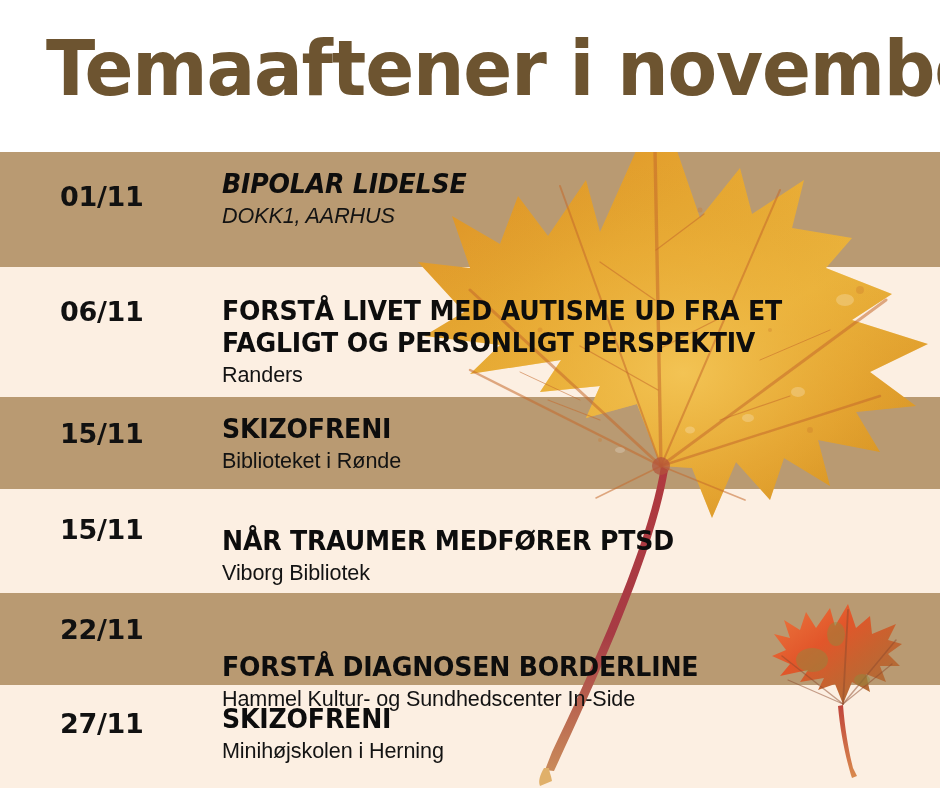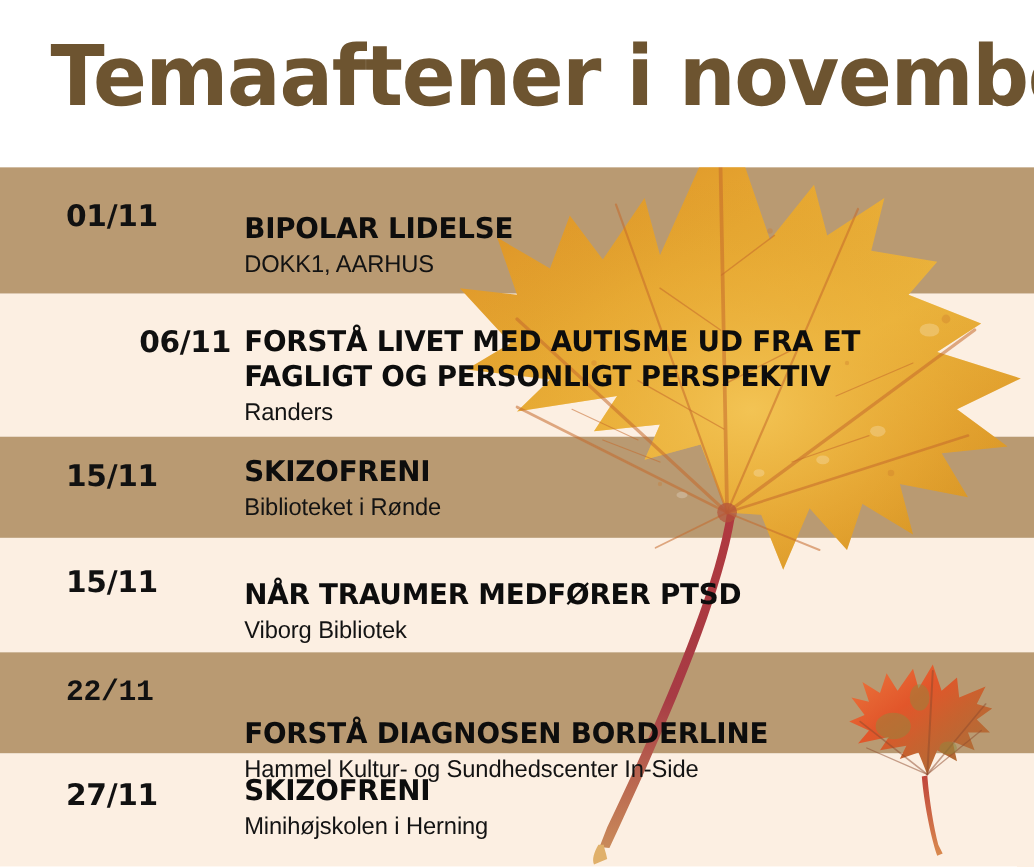--- a/index.html
+++ b/index.html
@@ -261,28 +261,28 @@
   </svg>
 
   <div id="header">
     <div id="poster-title">Temaaftener i november</div>
   </div>
 
   <div id="rows">
 
     <div class="row" style="top:0px;">
       <div class="row-date" style="top:30px;">01/11</div>
-      <div class="row-body" style="top:40px;">
+      <div class="row-body" style="top:16px;font-style:italic;">
         <div class="row-title">BIPOLAR LIDELSE</div>
         <div class="row-location">DOKK1, AARHUS</div>
       </div>
     </div>
 
     <div class="row" style="top:115px;">
-      <div class="row-date" style="top:30px;text-align:right;">06/11</div>
+      <div class="row-date" style="top:30px;">06/11</div>
       <div class="row-body" style="top:28px;">
         <div class="row-title">FORSTÅ LIVET MED AUTISME UD FRA ET</div>
         <div class="row-title">FAGLIGT OG PERSONLIGT PERSPEKTIV</div>
         <div class="row-location">Randers</div>
       </div>
     </div>
 
     <div class="row" style="top:245px;">
       <div class="row-date" style="top:22px;">15/11</div>
       <div class="row-body" style="top:16px;">
@@ -293,21 +293,21 @@
 
     <div class="row" style="top:337px;">
       <div class="row-date" style="top:26px;">15/11</div>
       <div class="row-body" style="top:36px;">
         <div class="row-title">NÅR TRAUMER MEDFØRER PTSD</div>
         <div class="row-location">Viborg Bibliotek</div>
       </div>
     </div>
 
     <div class="row" style="top:441px;">
-      <div class="row-date" style="top:22px;font-family:Liberation Mono, monospace;">22/11</div>
+      <div class="row-date" style="top:22px;">22/11</div>
       <div class="row-body" style="top:16px;margin-top:42px;">
         <div class="row-title">FORSTÅ DIAGNOSEN BORDERLINE</div>
         <div class="row-location">Hammel Kultur- og Sundhedscenter In-Side</div>
       </div>
     </div>
 
     <div class="row" style="top:533px;">
       <div class="row-date" style="top:24px;">27/11</div>
       <div class="row-body" style="top:18px;">
         <div class="row-title">SKIZOFRENI</div>

